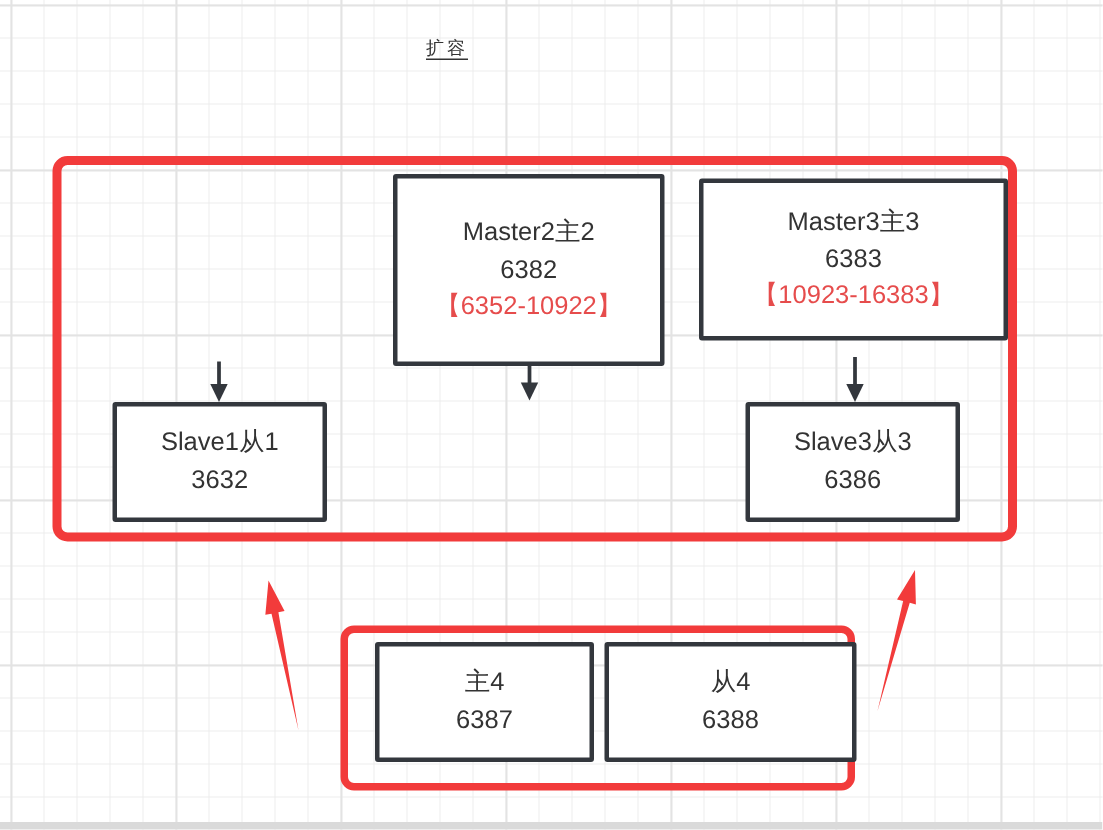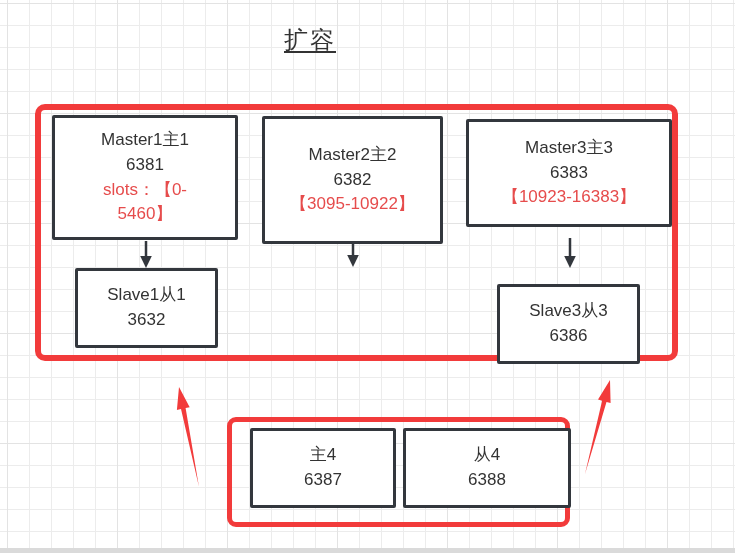--- a/index.html
+++ b/index.html
@@ -24,21 +24,21 @@
     background-image:
       linear-gradient(to right, var(--grid-major) 1px, transparent 1px),
       linear-gradient(to bottom, var(--grid-major) 1px, transparent 1px),
       linear-gradient(to right, var(--grid-line) 1px, transparent 1px),
       linear-gradient(to bottom, var(--grid-line) 1px, transparent 1px);
     background-size:110px 110px,110px 110px,22px 22px,22px 22px;
     background-position:7px 3px,7px 3px,7px 3px,7px 3px;
   }
   .title{
     position:absolute;left:284px;top:24px;
-    font-size:24px;letter-spacing:2px;color:var(--text);
+    font-size:12px;letter-spacing:2px;color:var(--text);
     text-decoration:underline;text-underline-offset:3px;
     white-space:nowrap;
   }
   .red-frame{
     position:absolute;box-sizing:border-box;
     border:6px solid var(--red-border);
     background:transparent;
   }
   #cluster-frame{left:35px;top:104px;width:643px;height:257px;border-radius:10px;}
   #newnodes-frame{left:227px;top:417px;width:343px;height:110px;border-radius:9px;border-width:5px;}
@@ -61,46 +61,40 @@
 </style>
 </head>
 <body>
 
 <div id="canvas">
 
   <div class="title">扩容</div>
 
   <div id="cluster-frame" class="red-frame"></div>
 
-  <div class="node" style="left:52px;top:115px;width:186px;height:125px">
-    <div>Master1主1</div>
-    <div>6381</div>
-    <div class="slots">slots：【0-</div>
-    <div class="slots">5460】</div>
-  </div>
 
   <div class="node" style="left:262px;top:116px;width:181px;height:128px">
     <div>Master2主2</div>
     <div>6382</div>
-    <div class="slots">【3095-10922】</div>
+    <div class="slots">【6352-10922】</div>
   </div>
 
   <div class="node" style="left:466px;top:119px;width:206px;height:108px">
     <div>Master3主3</div>
     <div>6383</div>
     <div class="slots">【10923-16383】</div>
   </div>
 
   <div class="node" style="left:75px;top:268px;width:143px;height:80px">
     <div>Slave1从1</div>
     <div>3632</div>
   </div>
 
 
-  <div class="node" style="left:497px;top:284px;width:143px;height:80px">
+  <div class="node" style="left:497px;top:268px;width:143px;height:80px">
     <div>Slave3从3</div>
     <div>6386</div>
   </div>
 
   <div id="newnodes-frame" class="red-frame"></div>
 
   <div class="node" style="left:250px;top:428px;width:146px;height:80px">
     <div>主4</div>
     <div>6387</div>
   </div>

